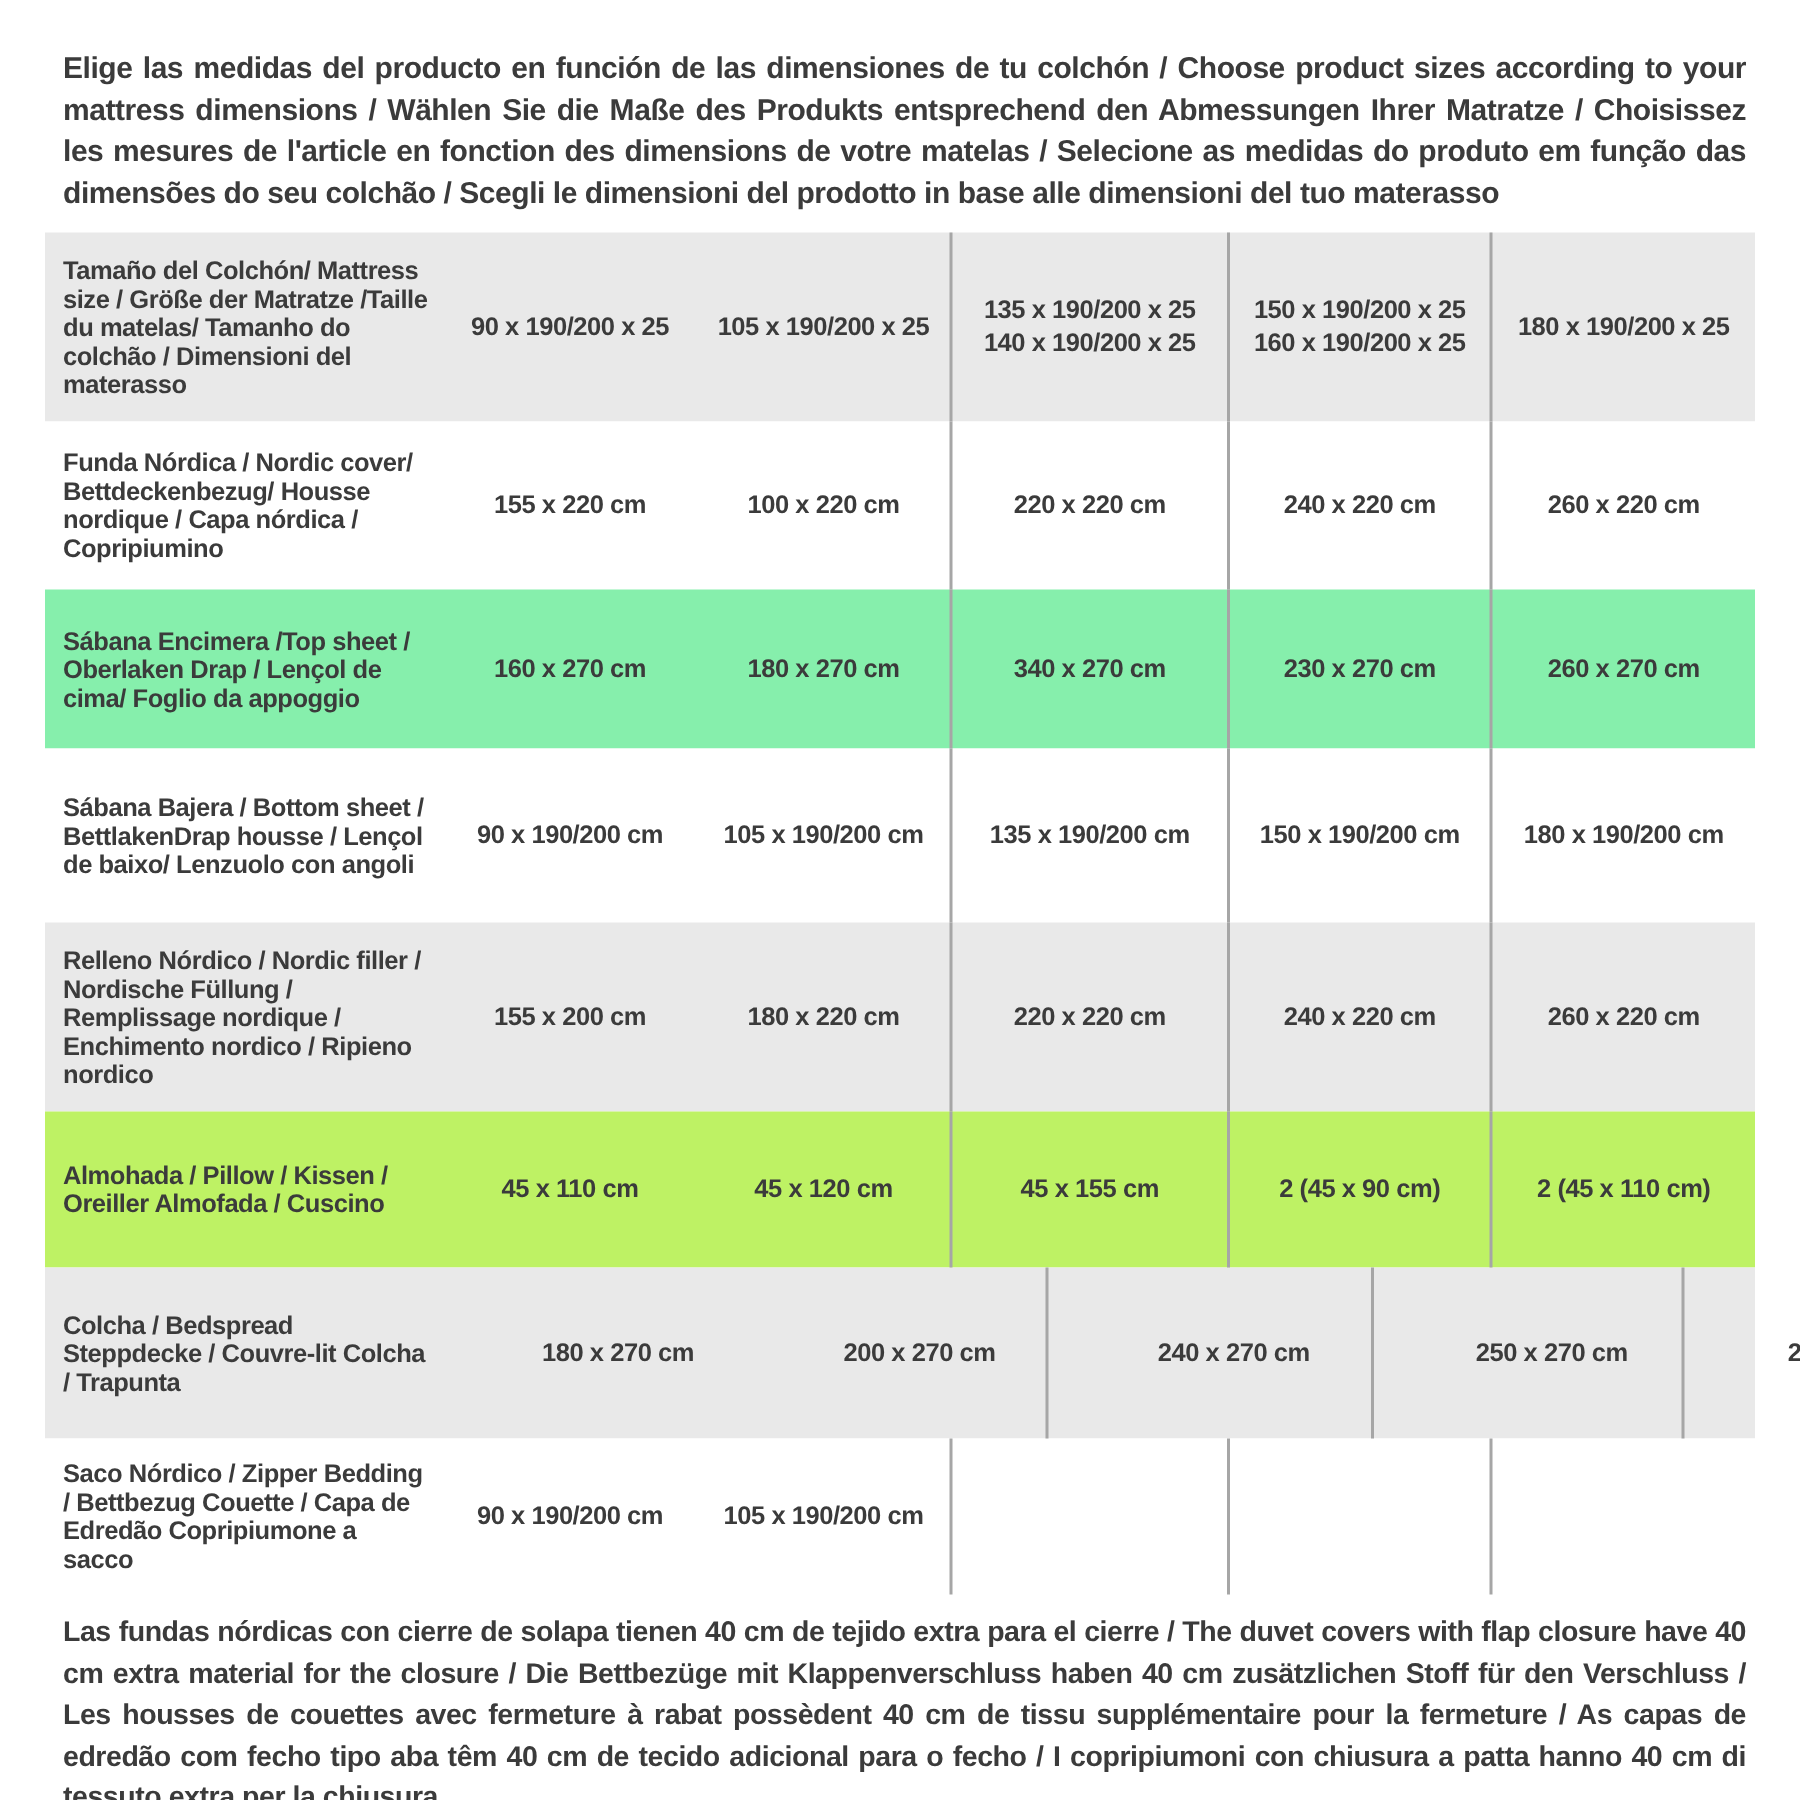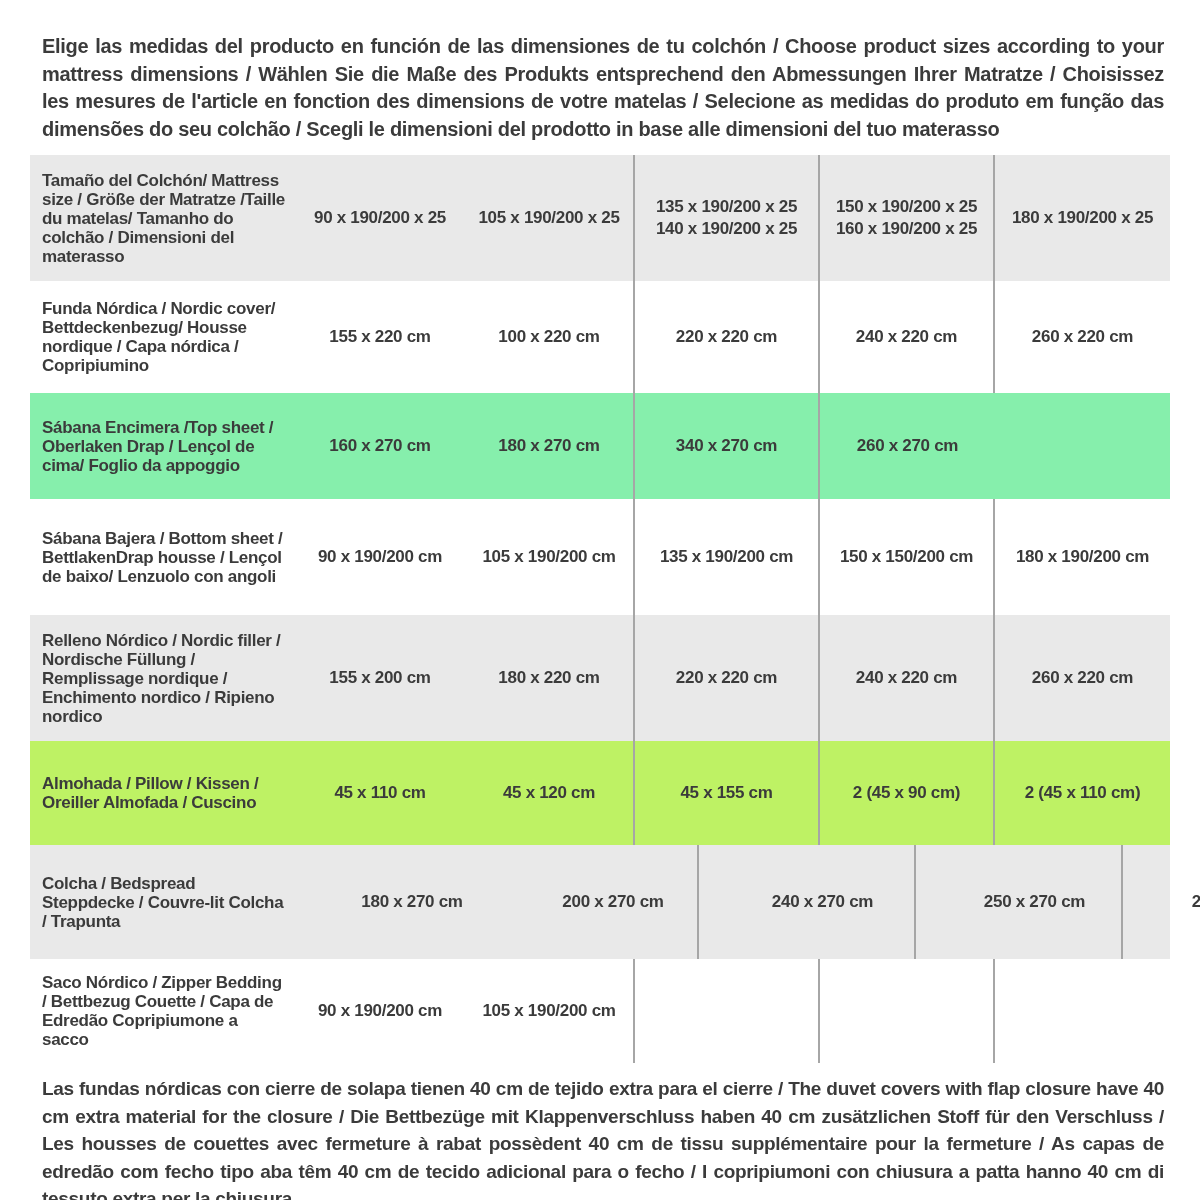--- a/index.html
+++ b/index.html
@@ -71,29 +71,30 @@
     <div class="cell sep">220 x 220 cm</div>
     <div class="cell sep">240 x 220 cm</div>
     <div class="cell">260 x 220 cm</div>
   </div>
 
   <div class="trow">
     <div class="cell label">Sábana Encimera /Top sheet / Oberlaken Drap / Lençol de cima/ Foglio da appoggio</div>
     <div class="cell">160 x 270 cm</div>
     <div class="cell sep">180 x 270 cm</div>
     <div class="cell sep">340 x 270 cm</div>
+    <div class="cell sep">230 x 270 cm</div>
     <div class="cell">260 x 270 cm</div>
   </div>
 
   <div class="trow">
     <div class="cell label">Sábana Bajera / Bottom sheet / BettlakenDrap housse / Lençol de baixo/ Lenzuolo con angoli</div>
     <div class="cell">90 x 190/200 cm</div>
     <div class="cell sep">105 x 190/200 cm</div>
     <div class="cell sep">135 x 190/200 cm</div>
-    <div class="cell sep">150 x 150/200 cm</div>
+    <div class="cell sep">150 x 190/200 cm</div>
     <div class="cell">180 x 190/200 cm</div>
   </div>
 
   <div class="trow">
     <div class="cell label">Relleno Nórdico / Nordic filler / Nordische Füllung / Remplissage nordique / Enchimento nordico / Ripieno nordico</div>
     <div class="cell">155 x 200 cm</div>
     <div class="cell sep">180 x 220 cm</div>
     <div class="cell sep">220 x 220 cm</div>
     <div class="cell sep">240 x 220 cm</div>
     <div class="cell">260 x 220 cm</div>

